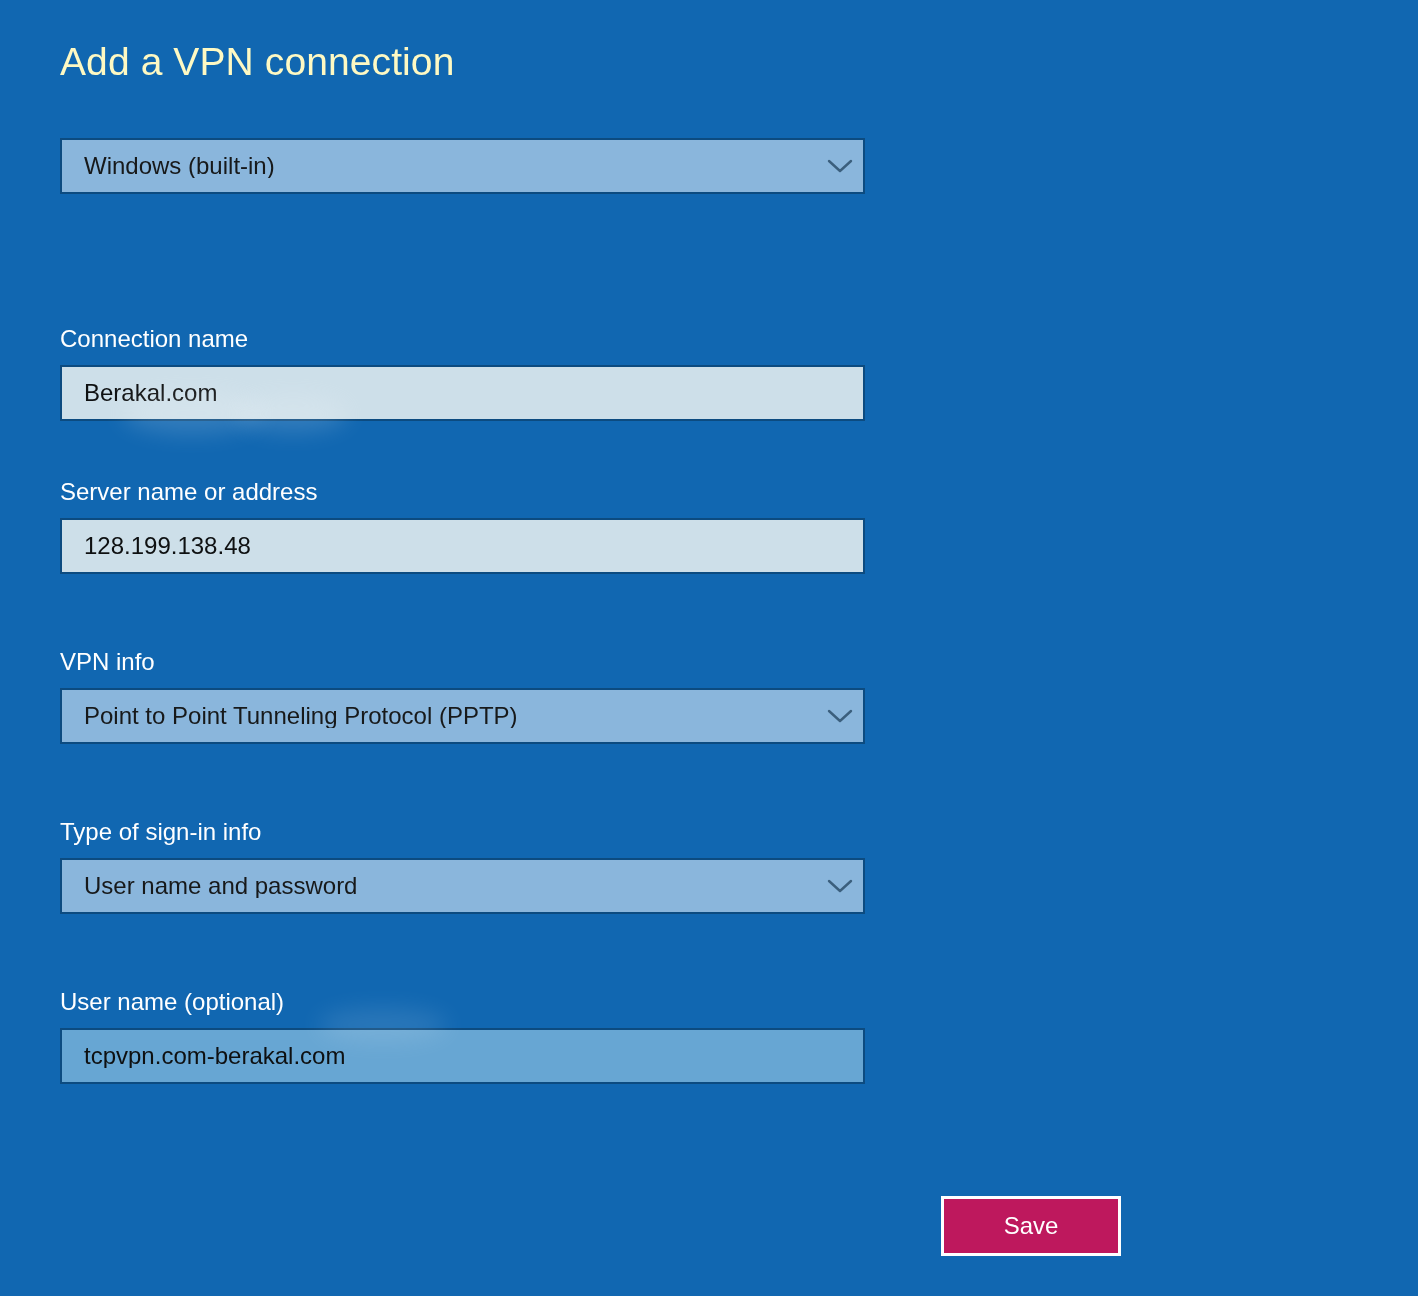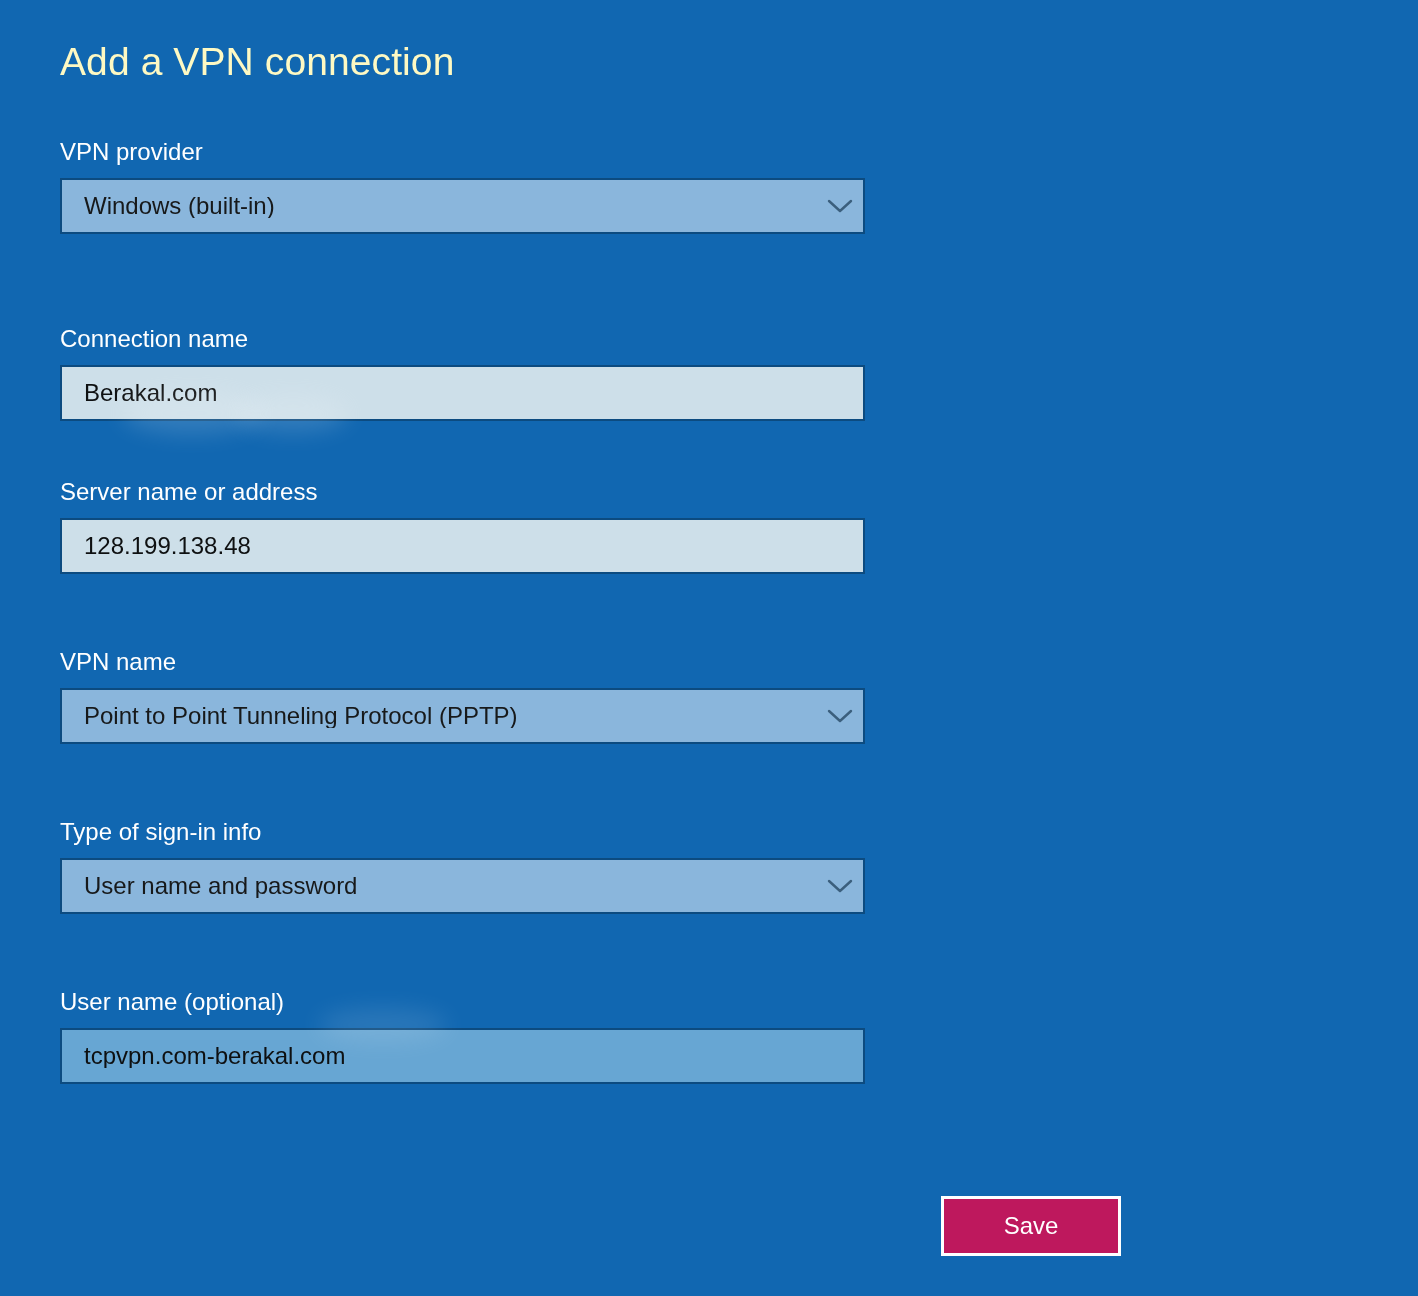--- a/index.html
+++ b/index.html
@@ -153,21 +153,20 @@
   }
 </style>
 </head>
 <body>
 
 <div class="page-title">Add a VPN connection</div>
 
 <div class="form">
 
   <div class="field-group" style="top:138px;">
-    <div class="field-label">VPN provider</div>
     <div class="control combo">
       <span class="control-value">Windows (built-in)</span>
       <span class="chevron">
         <svg width="26" height="16" viewBox="0 0 26 16" aria-hidden="true">
           <path d="M2 3 L13 13 L24 3" fill="none" stroke="#3b5f7d" stroke-width="2.4" stroke-linecap="round" stroke-linejoin="round"></path>
         </svg>
       </span>
     </div>
   </div>
 
@@ -179,21 +178,21 @@
   </div>
 
   <div class="field-group" style="top:478px;">
     <div class="field-label">Server name or address</div>
     <div class="control textbox">
       <span class="control-value">128.199.138.48</span>
     </div>
   </div>
 
   <div class="field-group" style="top:648px;">
-    <div class="field-label">VPN name</div>
+    <div class="field-label">VPN info</div>
     <div class="control combo">
       <span class="control-value">Point to Point Tunneling Protocol (PPTP)</span>
       <span class="chevron">
         <svg width="26" height="16" viewBox="0 0 26 16" aria-hidden="true">
           <path d="M2 3 L13 13 L24 3" fill="none" stroke="#3b5f7d" stroke-width="2.4" stroke-linecap="round" stroke-linejoin="round"></path>
         </svg>
       </span>
     </div>
   </div>
 

